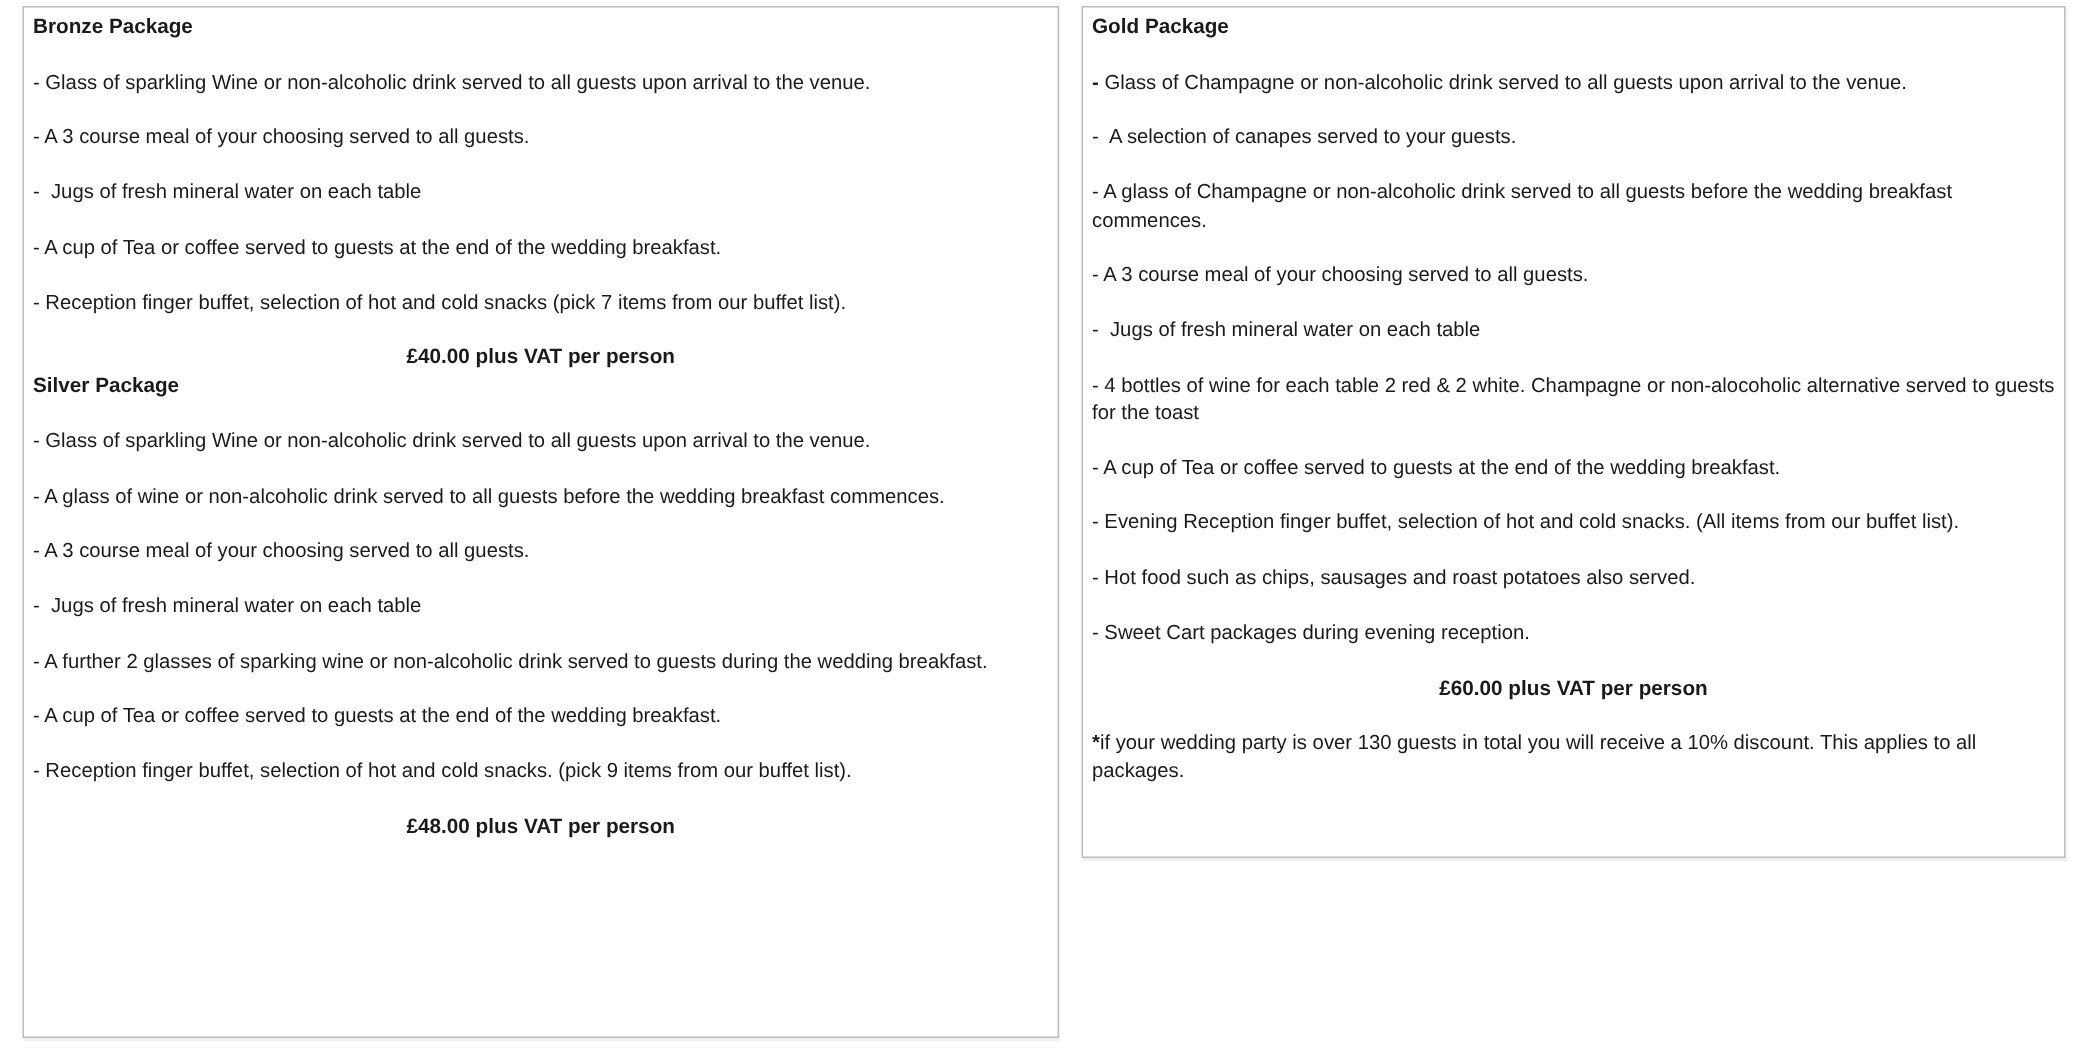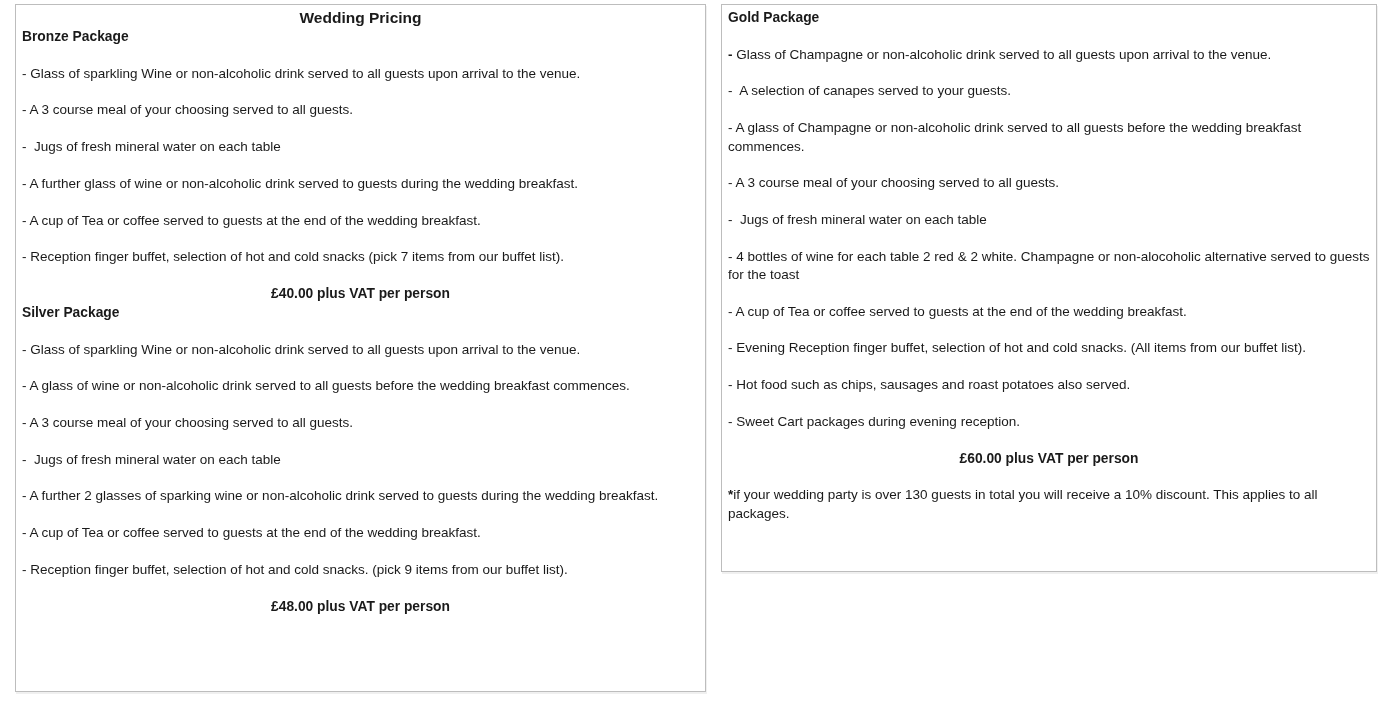--- a/index.html
+++ b/index.html
@@ -47,27 +47,25 @@
     font-size: 13.8px;
     text-align: center;
   }
   .tight { margin-bottom: 0.6px; }
   .lead-bold { font-weight: bold; }
 </style>
 </head>
 <body>
 
 <div class="panel panel-left">
-  <p class="doc-p doc-title">Wedding Pricing</p>
 
   <p class="doc-p doc-heading">Bronze Package</p>
   <p class="doc-p">- Glass of sparkling Wine or non-alcoholic drink served to all guests upon arrival to the venue.</p>
   <p class="doc-p">- A 3 course meal of your choosing served to all guests.</p>
   <p class="doc-p">-  Jugs of fresh mineral water on each table</p>
-  <p class="doc-p">- A further glass of wine or non-alcoholic drink served to guests during the wedding breakfast.</p>
   <p class="doc-p">- A cup of Tea or coffee served to guests at the end of the wedding breakfast.</p>
   <p class="doc-p">- Reception finger buffet, selection of hot and cold snacks (pick 7 items from our buffet list).</p>
   <p class="doc-p doc-price tight">£40.00 plus VAT per person</p>
 
   <p class="doc-p doc-heading">Silver Package</p>
   <p class="doc-p">- Glass of sparkling Wine or non-alcoholic drink served to all guests upon arrival to the venue.</p>
   <p class="doc-p">- A glass of wine or non-alcoholic drink served to all guests before the wedding breakfast commences.</p>
   <p class="doc-p">- A 3 course meal of your choosing served to all guests.</p>
   <p class="doc-p">-  Jugs of fresh mineral water on each table</p>
   <p class="doc-p">- A further 2 glasses of sparking wine or non-alcoholic drink served to guests during the wedding breakfast.</p>

